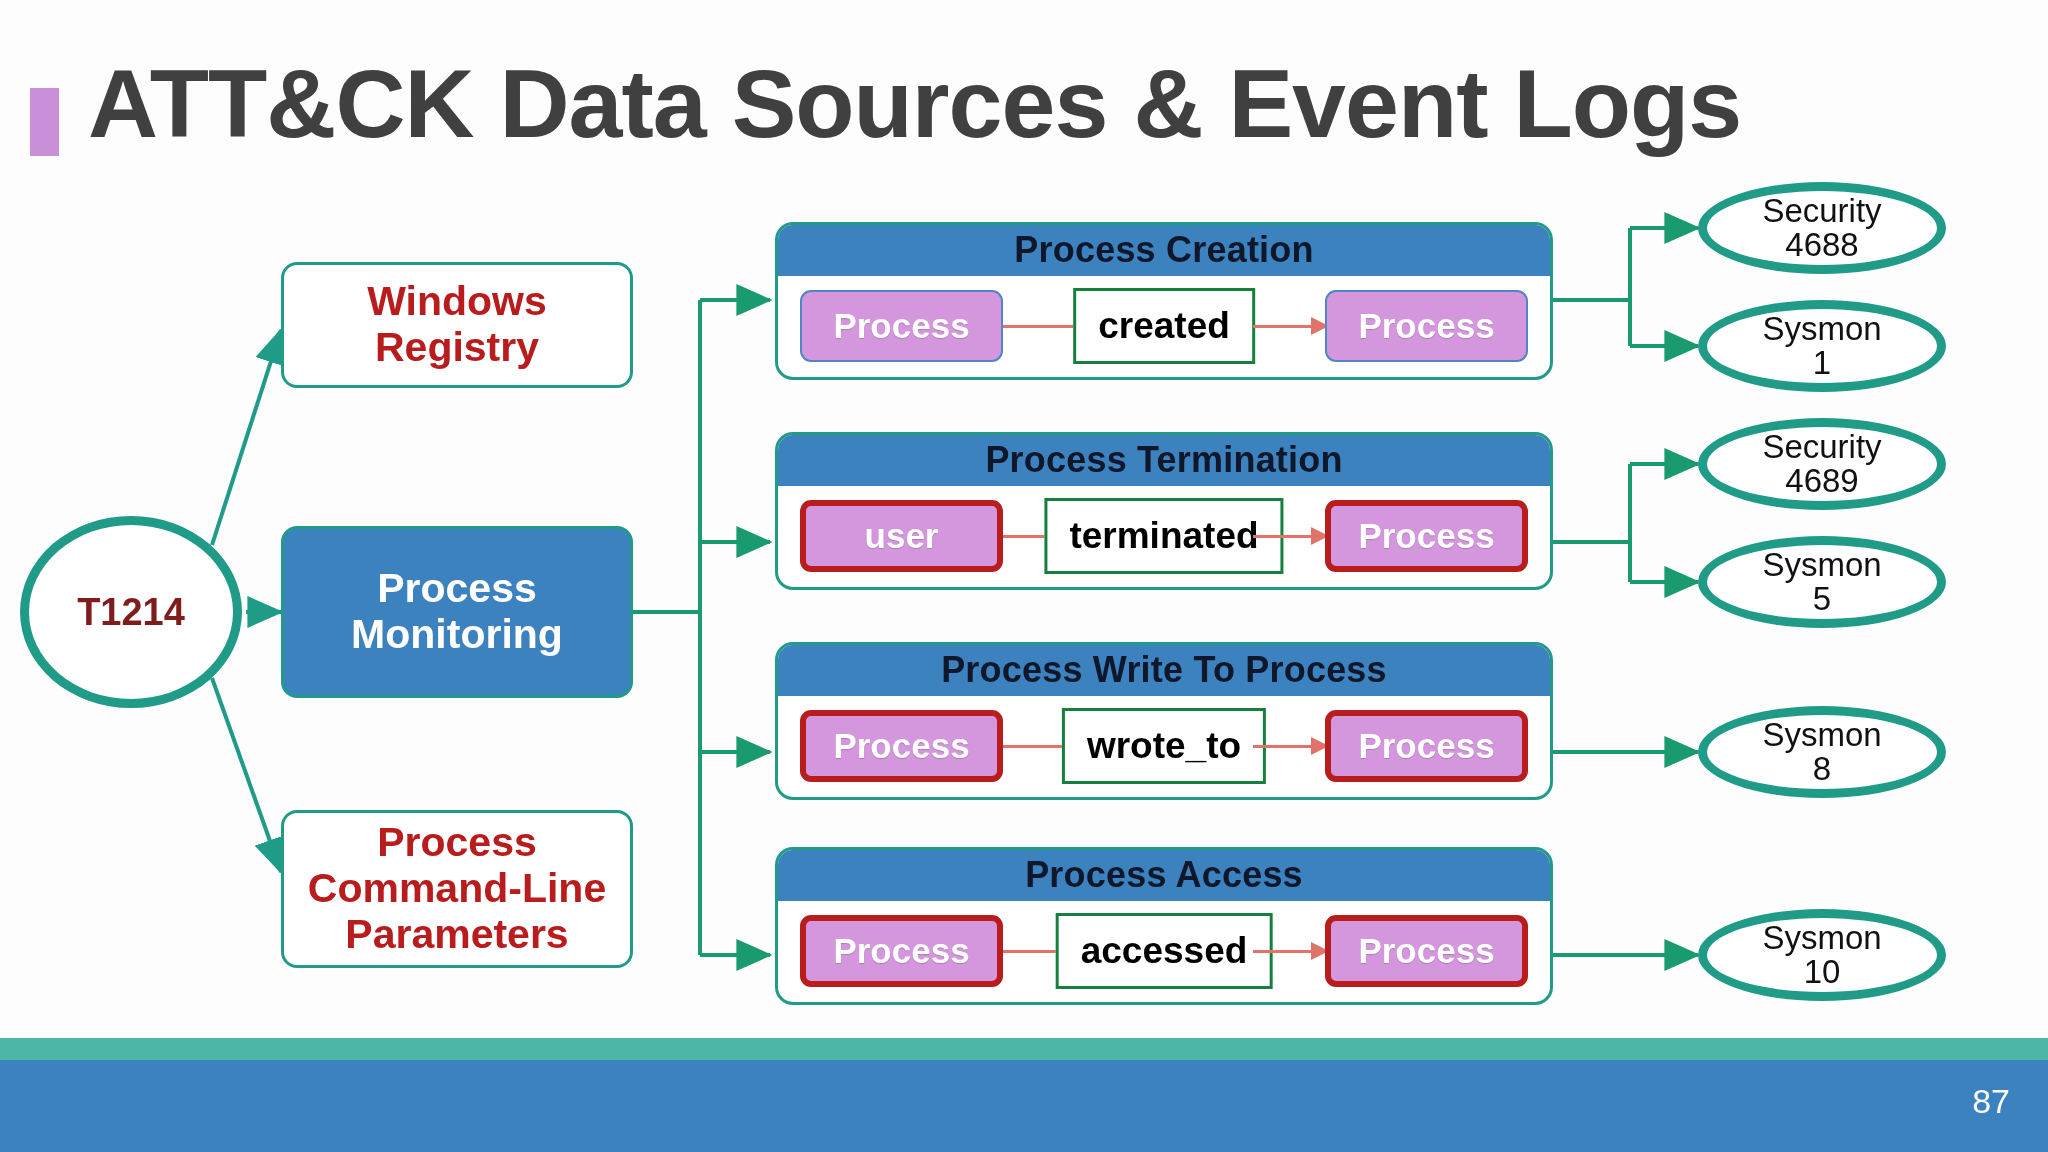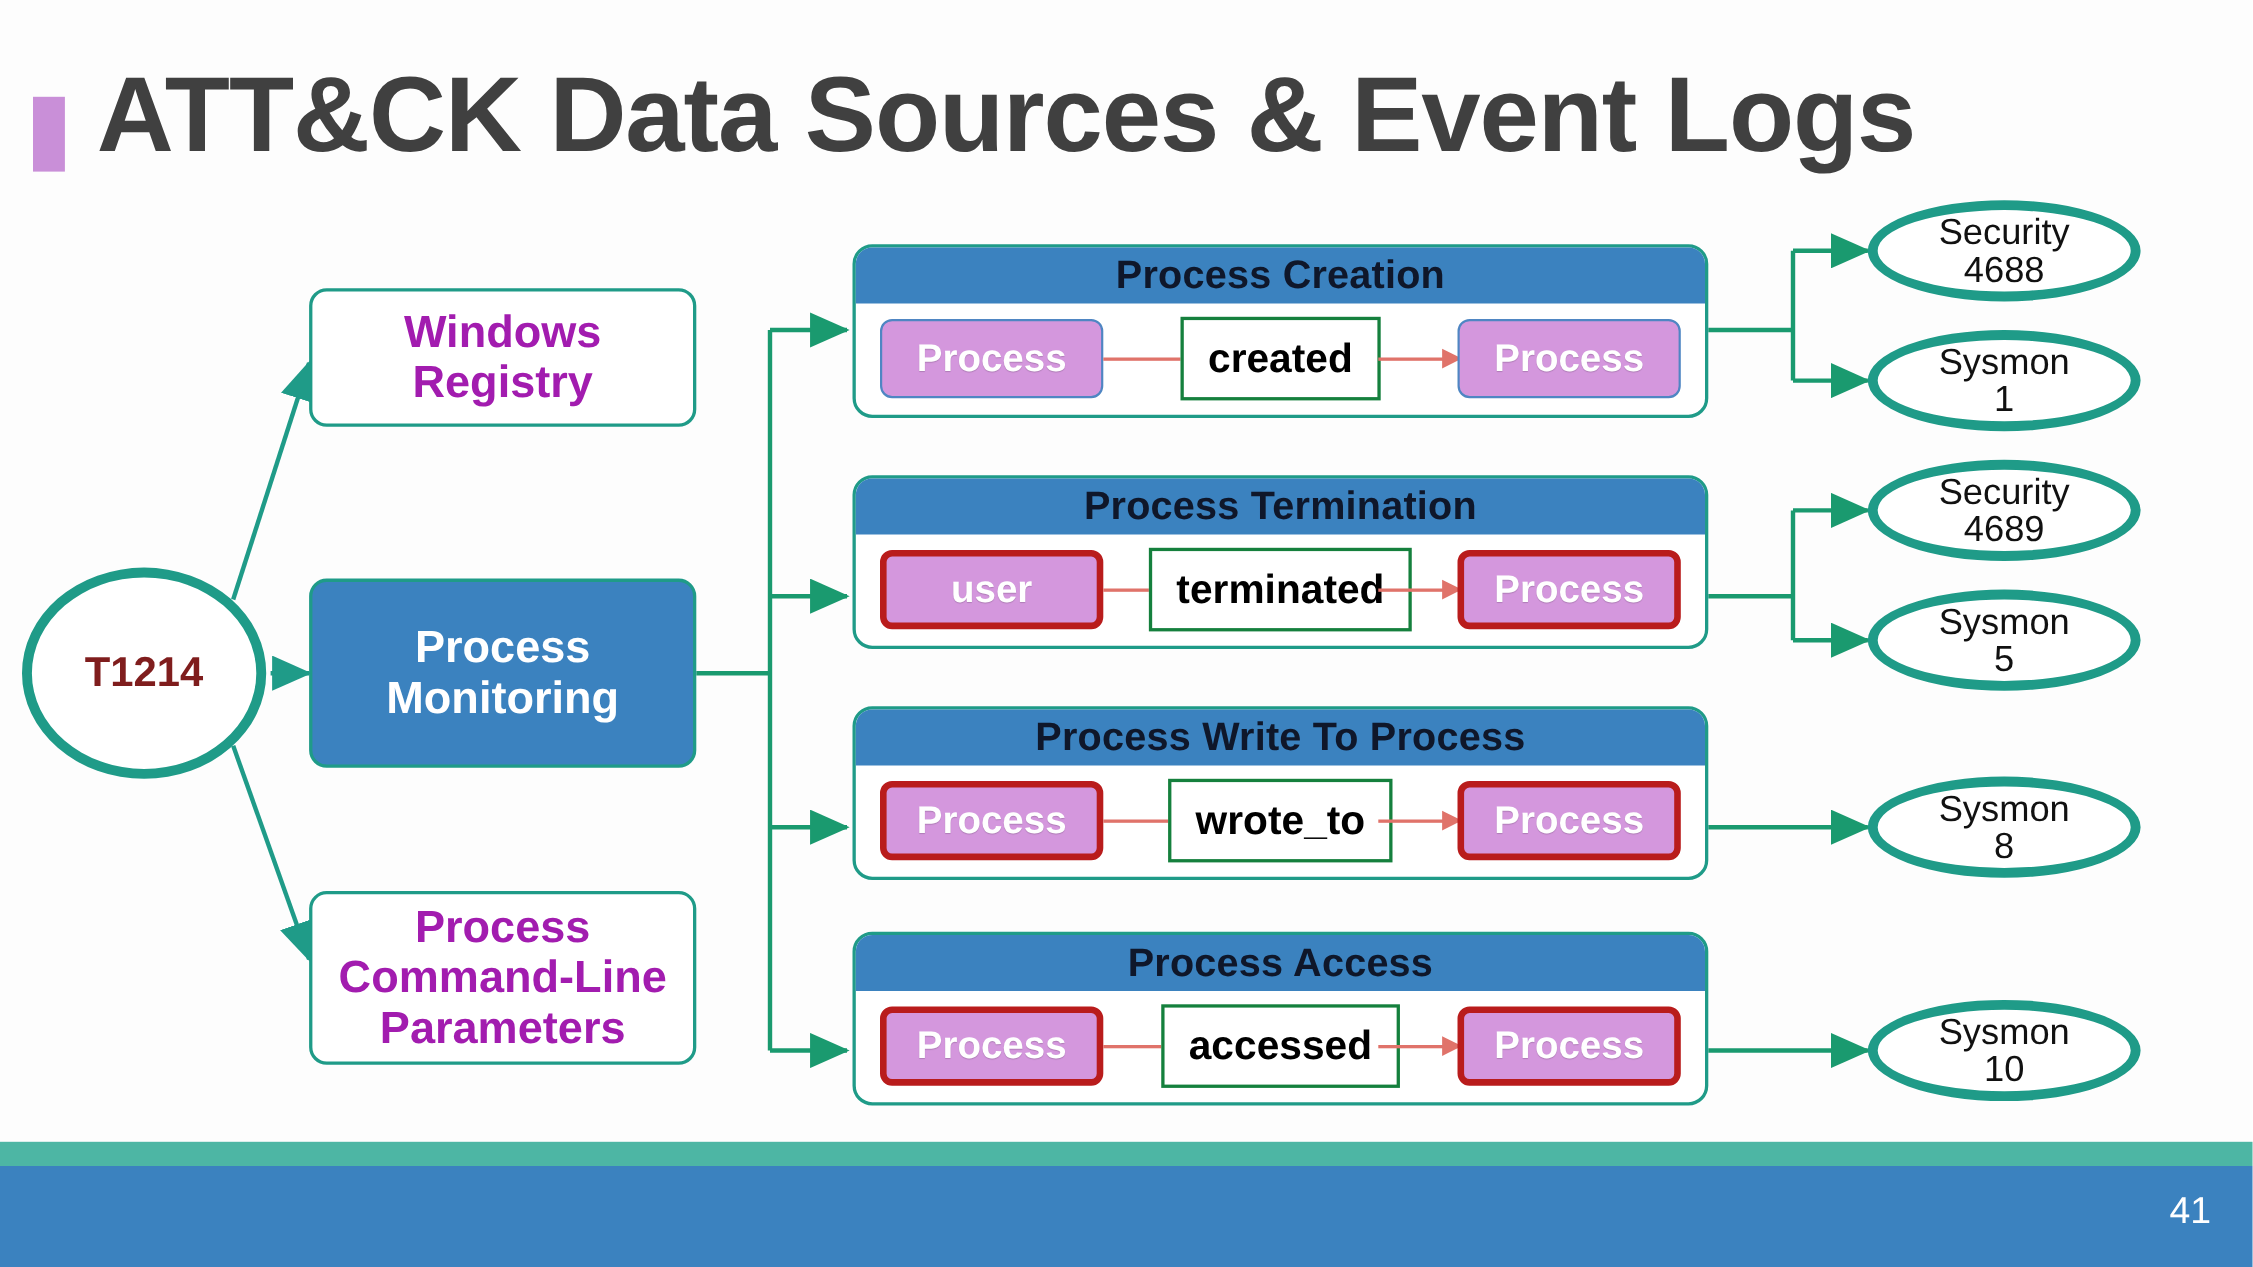--- a/index.html
+++ b/index.html
@@ -61,21 +61,21 @@
     position: absolute;
     box-sizing: border-box;
     border-radius: 16px;
     display: flex; align-items: center; justify-content: center;
     text-align: center;
     line-height: 1.12;
   }
   .ds-box.outline {
     background: #ffffff;
     border: 3px solid #1f9b88;
-    color: #a21caf;
+    color: #b91c1c;
     font-weight: bold;
     font-size: 41px;
   }
   .ds-box.filled {
     background: #3b82bf;
     border: 3px solid #1f9b88;
     color: #ffffff;
     font-weight: bold;
     font-size: 41px;
   }
@@ -338,16 +338,16 @@
     <span class="l1">Sysmon</span>
     <span class="l2">8</span>
   </div>
   <div class="ev-node" style="left:1698px; top:909px;">
     <span class="l1">Sysmon</span>
     <span class="l2">10</span>
   </div>
 
   <div id="footer-strip"></div>
   <div id="footer-bar">
-    <div id="page-number">41</div>
+    <div id="page-number">87</div>
   </div>
 
 </div>
 
 </body></html>

